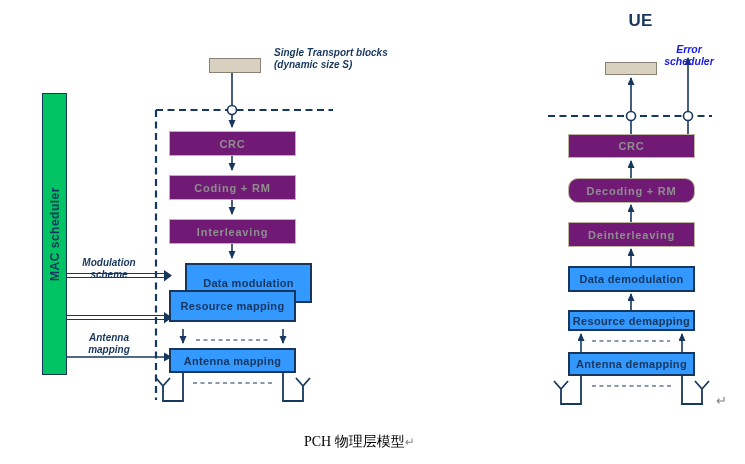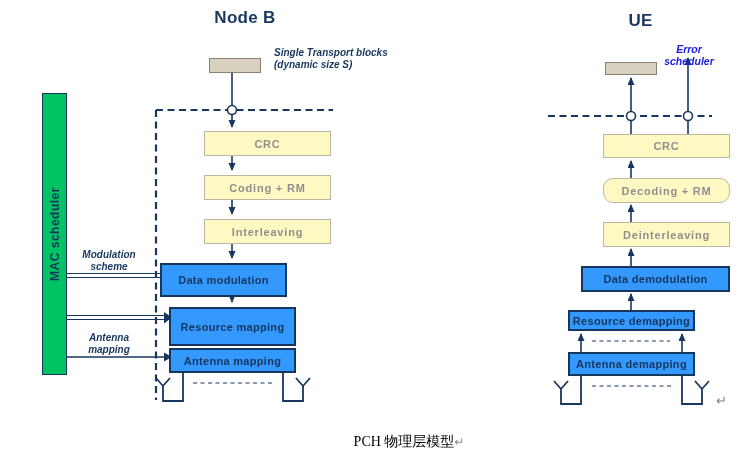--- a/index.html
+++ b/index.html
@@ -13,21 +13,21 @@
   .connectors{position:absolute;left:0;top:0;width:745px;height:464px;}
   .abs{position:absolute;}
   .title{
     color:#17375E;font-size:17px;font-weight:700;text-align:center;
     letter-spacing:0.3px;
   }
   .box{
     position:absolute;display:flex;align-items:center;justify-content:center;
     font-size:11px;font-weight:700;box-sizing:border-box;text-align:center;
   }
-  .box.plain{background:#fef9c3;border:1.5px solid #BEB5A3;color:#8F8F8F;letter-spacing:0.8px;margin-left:35px;}
+  .box.plain{background:#701a75;border:1.5px solid #BEB5A3;color:#8F8F8F;letter-spacing:0.8px;}
   .box.blue{background:#3399FF;border:2px solid #17365D;color:#17365D;letter-spacing:0.3px;}
   .box.tan{background:#D9D1C0;border:1px solid #8A8172;}
   .scheduler{
     position:absolute;left:42px;top:93px;width:25px;height:282px;
     background:#00C464;border:1px solid #17365D;box-sizing:border-box;
     display:flex;align-items:center;justify-content:center;
   }
   .scheduler span{
     transform:rotate(-90deg);white-space:nowrap;
     color:#17365D;font-size:12px;font-weight:700;letter-spacing:0.5px;
@@ -40,21 +40,21 @@
     position:absolute;left:274px;top:47px;width:120px;
     color:#17375E;font-size:10px;font-style:italic;font-weight:600;
     line-height:12px;text-align:left;
   }
   .error-label{
     position:absolute;left:652px;top:29px;width:74px;
     color:#1A1AE6;font-size:10.5px;font-style:italic;font-weight:700;
     line-height:12px;text-align:center;margin-top:14px;
   }
   .caption{
-    position:absolute;left:304px;top:433px;width:210px;text-align:center;
+    position:absolute;left:304px;top:433px;width:210px;text-align:left;
     color:#000000;font-size:14px;font-family:"Liberation Serif",serif;
   }
   .caption .mark{color:#8a8a8a;font-family:"Liberation Sans",sans-serif;font-size:12px;}
   .stray-mark{
     position:absolute;left:716px;top:393px;
     color:#808080;font-size:13px;font-family:"Liberation Sans",sans-serif;
   }
 </style>
 </head>
 <body>
@@ -128,59 +128,58 @@
       <line x1="592" y1="386" x2="672" y2="386"></line>
     </g>
 
     <circle cx="631" cy="116" r="4.5" fill="#ffffff" stroke="#17375E" stroke-width="1.6"></circle>
     <circle cx="688" cy="116" r="4.5" fill="#ffffff" stroke="#17375E" stroke-width="1.6"></circle>
 
     <path d="M581,376 L581,404 L561,404 L561,389 M554,381 L561,389 L568,381" stroke="#17375E" stroke-width="1.8" fill="none"></path>
     <path d="M682,376 L682,404 L702,404 L702,389 M695,381 L702,389 L709,381" stroke="#17375E" stroke-width="1.8" fill="none"></path>
   </svg>
 
-  <div class="abs title" style="left:195px;top:8px;width:100px;">Node B</div>
   <div class="abs title" style="left:613px;top:11px;width:55px;">UE</div>
 
   <div class="box tan" style="left:209px;top:58px;width:52px;height:15px;"></div>
   <div class="box tan" style="left:605px;top:62px;width:52px;height:13px;"></div>
 
   <div class="input-label">
     <span>Single Transport blocks</span><br>
     <span>(dynamic size S)</span>
   </div>
   <div class="error-label">
     <span>Error</span><br>
     <span>scheduler</span>
   </div>
 
   <div class="scheduler">
     <span>MAC scheduler</span>
   </div>
 
-  <div class="small-label" style="left:75px;top:249px;width:68px;">
+  <div class="small-label" style="left:75px;top:257px;width:68px;">
     <span>Modulation</span><br>
     <span>scheme</span>
   </div>
   <div class="small-label" style="left:75px;top:332px;width:68px;">
     <span>Antenna</span><br>
     <span>mapping</span>
   </div>
 
   <div class="box plain" style="left:169px;top:131px;width:127px;height:25px;">CRC</div>
   <div class="box plain" style="left:169px;top:175px;width:127px;height:25px;">Coding + RM</div>
   <div class="box plain" style="left:169px;top:219px;width:127px;height:25px;">Interleaving</div>
-  <div class="box blue" style="left:160px;top:263px;width:127px;height:34px;">Data modulation</div>
-  <div class="box blue" style="left:169px;top:307px;width:127px;height:39px;">Resource mapping</div>
+  <div class="box blue" style="left:185px;top:263px;width:127px;height:40px;">Data modulation</div>
+  <div class="box blue" style="left:169px;top:290px;width:127px;height:32px;">Resource mapping</div>
   <div class="box blue" style="left:169px;top:348px;width:127px;height:25px;">Antenna mapping</div>
 
   <div class="box plain" style="left:568px;top:134px;width:127px;height:24px;">CRC</div>
   <div class="box plain" style="left:568px;top:178px;width:127px;height:25px;border-radius:10px;">Decoding + RM</div>
   <div class="box plain" style="left:568px;top:222px;width:127px;height:25px;">Deinterleaving</div>
-  <div class="box blue" style="left:581px;top:266px;width:149px;height:26px;">Data demodulation</div>
+  <div class="box blue" style="left:568px;top:266px;width:127px;height:26px;">Data demodulation</div>
   <div class="box blue" style="left:568px;top:310px;width:127px;height:21px;">Resource demapping</div>
   <div class="box blue" style="left:568px;top:352px;width:127px;height:24px;">Antenna demapping</div>
 
   <div class="caption">
     <span>PCH 物理层模型</span><span class="mark">↵</span>
   </div>
 
   <div class="stray-mark">↵</div>
 
 </div>

